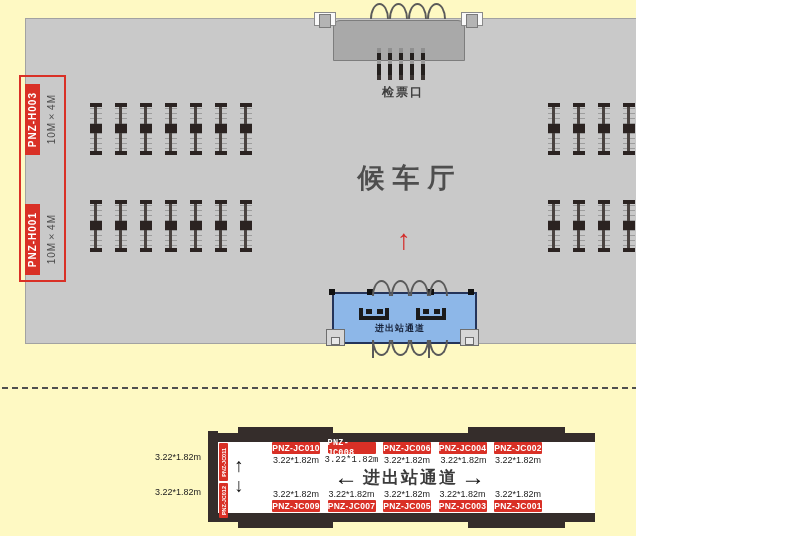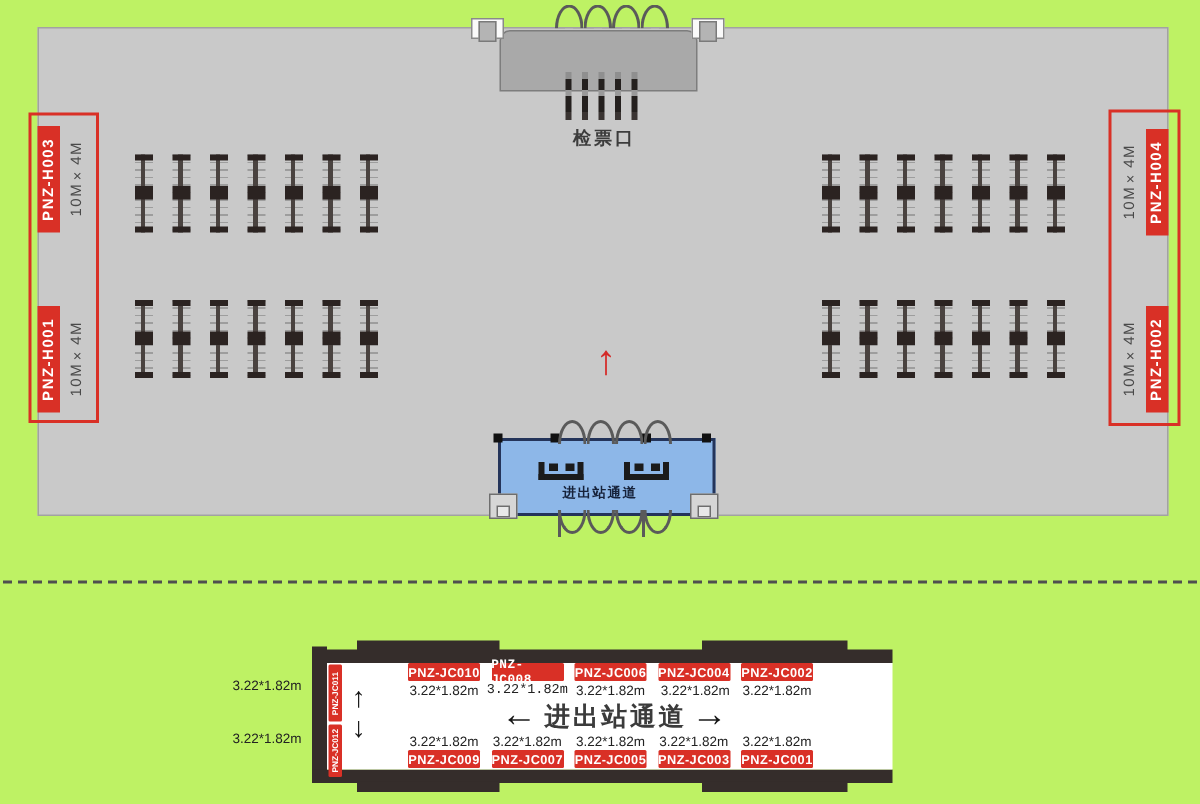--- a/index.html
+++ b/index.html
@@ -1,17 +1,17 @@
 <!DOCTYPE html>
 <html><head>
 <meta charset="utf-8">
 <style>
   html,body{margin:0;padding:0;}
   .stage{
-    position:relative;width:800px;height:536px;background:#bef264;overflow:hidden;
+    position:relative;width:636px;height:536px;background:#fef9c3;overflow:hidden;
     font-family:"Liberation Sans","DejaVu Sans",sans-serif;
   }
   .abs{position:absolute;}
 
   
   .hall{left:25px;top:18px;width:752px;height:324px;background:#c9c9c9;border:1px solid #a2a2a2;}
   .hall-title{left:330px;top:160px;width:160px;text-align:center;font-size:27px;font-weight:bold;
     color:#4e4e4e;letter-spacing:8px;}
   .hall-arrow{left:386px;top:224px;width:36px;text-align:center;font-size:28px;font-weight:bold;color:#d42a28;}
 
@@ -101,20 +101,21 @@
       <div class="turnstile"></div>
       <div class="turnstile"></div>
       <div class="turnstile"></div>
     </div>
   <div class="abs flange" style="left:314px;top:12px;"></div>
   <div class="abs flange-tab" style="left:319px;top:14px;position:absolute;"></div>
   <div class="abs flange" style="left:461px;top:12px;"></div>
   <div class="abs flange-tab" style="left:466px;top:14px;position:absolute;"></div>
   <div class="abs gate-label">检票口</div>
 
+  <div class="abs hall-title">候车厅</div>
   <div class="abs hall-arrow">↑</div>
 
   <div class="seat-group" id="seats-left-top" style="left:90px;top:103px;">
       <div class="bench">
         <span class="mid"></span>
       </div>
       <div class="bench">
         <span class="mid"></span>
       </div>
       <div class="bench">

